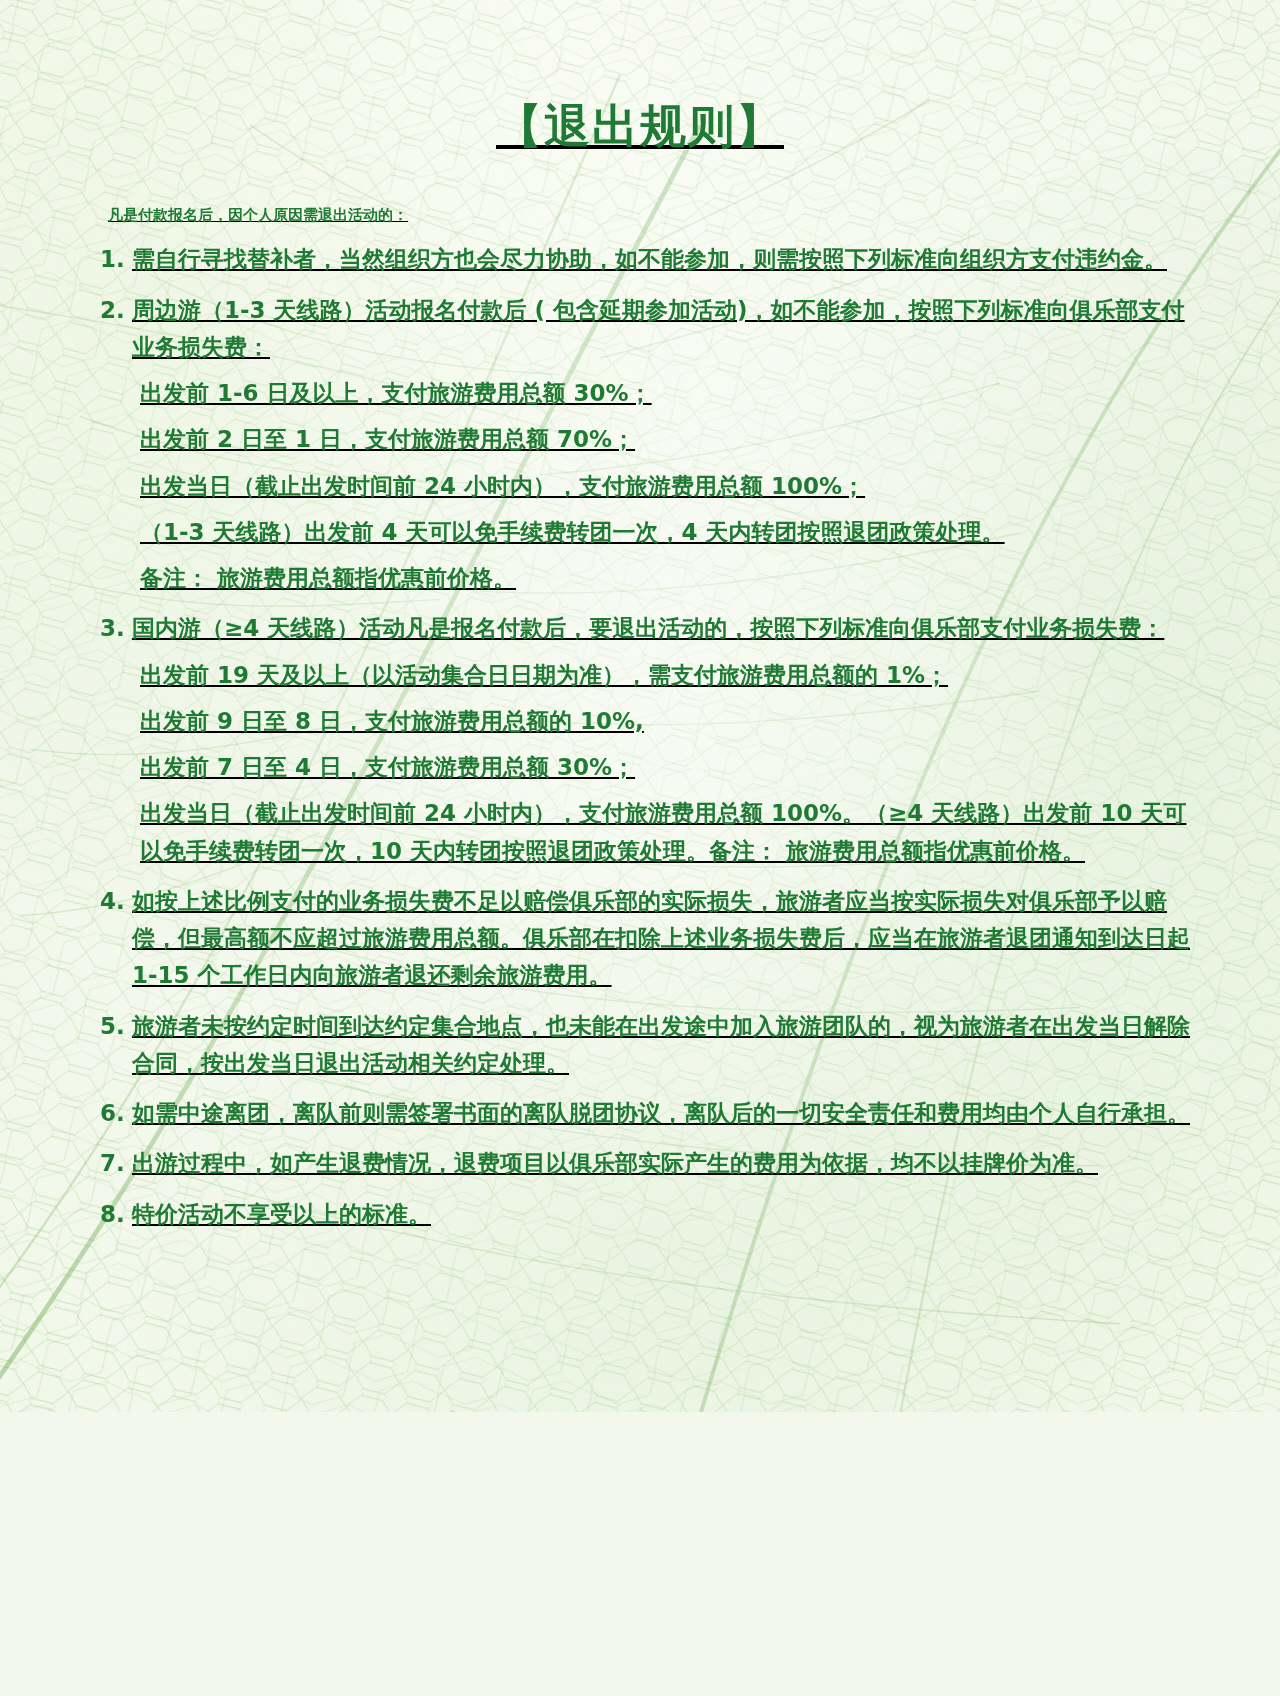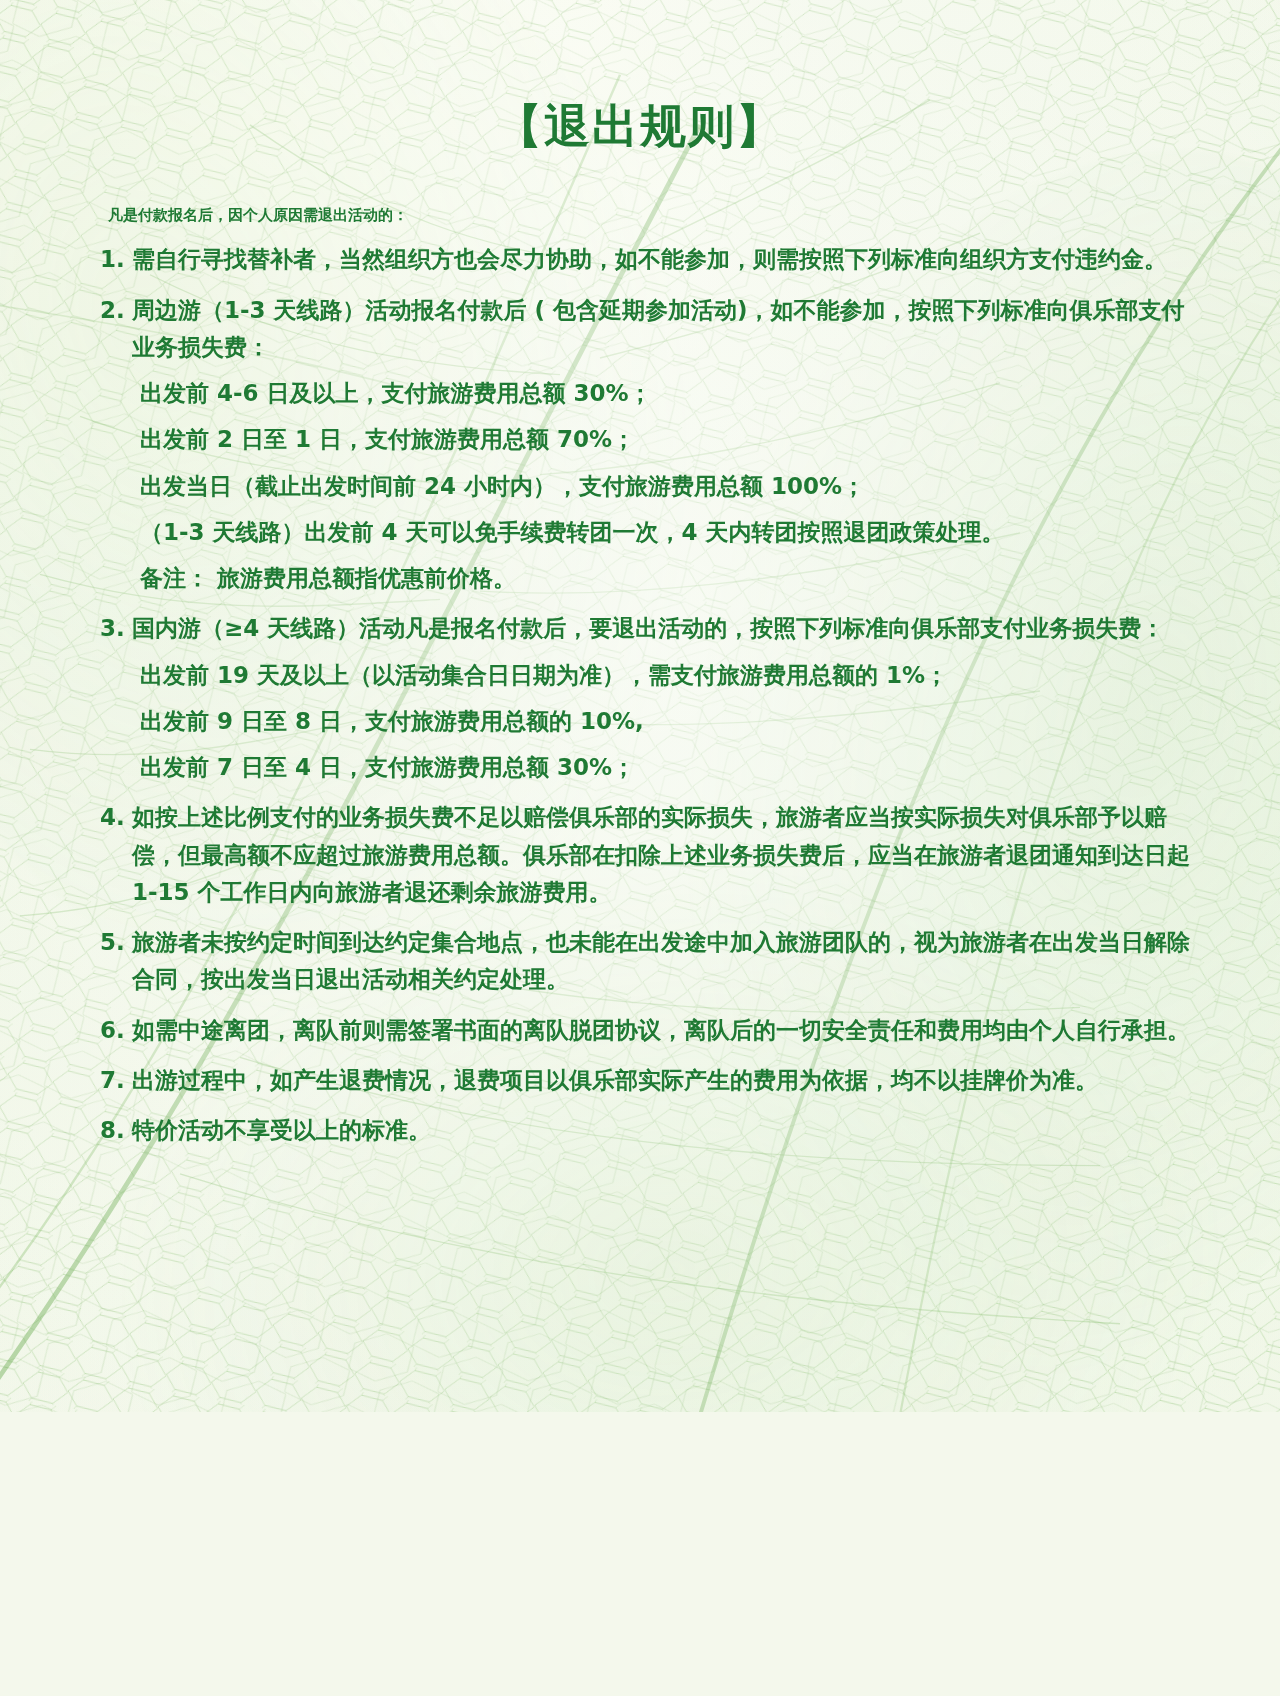--- a/index.html
+++ b/index.html
@@ -16,20 +16,21 @@
 
   .page {
     position: relative;
     width: 1280px;
     height: 1412px;
     background:
       radial-gradient(ellipse 900px 700px at 18% 12%, rgba(255,255,245,0.85) 0%, rgba(244,248,236,0.2) 70%),
       radial-gradient(ellipse 1000px 900px at 85% 80%, rgba(236,246,226,0.8) 0%, rgba(244,248,236,0.15) 75%),
       linear-gradient(160deg, #f7faf0 0%, #eef6e4 45%, #f2f8ea 100%);
     overflow: hidden;
+    text-decoration: underline;
   }
 
   
   .veins {
     position: absolute;
     inset: 0;
     pointer-events: none;
   }
   .veins svg { display: block; width: 100%; height: 100%; }
 
@@ -188,33 +189,34 @@
     <ol class="rules">
 
       <li class="rule">
         <span class="num">1.</span>
         <span class="rule-text">需自行寻找替补者，当然组织方也会尽力协助，如不能参加，则需按照下列标准向组织方支付违约金。</span>
       </li>
 
       <li class="rule">
         <span class="num">2.</span>
         <span class="rule-text">周边游（1-3 天线路）活动报名付款后 ( 包含延期参加活动)，如不能参加，按照下列标准向俱乐部支付业务损失费：</span>
-        <span class="sub">出发前 4-6 日及以上，支付旅游费用总额 30%；</span>
+        <span class="sub">出发前 1-6 日及以上，支付旅游费用总额 30%；</span>
         <span class="sub">出发前 2 日至 1 日，支付旅游费用总额 70%；</span>
         <span class="sub">出发当日（截止出发时间前 24 小时内），支付旅游费用总额 100%；</span>
         <span class="sub">（1-3 天线路）出发前 4 天可以免手续费转团一次，4 天内转团按照退团政策处理。</span>
         <span class="sub">备注： 旅游费用总额指优惠前价格。</span>
       </li>
 
       <li class="rule">
         <span class="num">3.</span>
         <span class="rule-text">国内游（≥4 天线路）活动凡是报名付款后，要退出活动的，按照下列标准向俱乐部支付业务损失费：</span>
         <span class="sub">出发前 19 天及以上（以活动集合日日期为准），需支付旅游费用总额的 1%；</span>
         <span class="sub">出发前 9 日至 8 日，支付旅游费用总额的 10%,</span>
         <span class="sub">出发前 7 日至 4 日，支付旅游费用总额 30%；</span>
+        <span class="sub">出发当日（截止出发时间前 24 小时内），支付旅游费用总额 100%。（≥4 天线路）出发前 10 天可以免手续费转团一次，10 天内转团按照退团政策处理。备注： 旅游费用总额指优惠前价格。</span>
       </li>
 
       <li class="rule">
         <span class="num">4.</span>
         <span class="rule-text">如按上述比例支付的业务损失费不足以赔偿俱乐部的实际损失，旅游者应当按实际损失对俱乐部予以赔偿，但最高额不应超过旅游费用总额。俱乐部在扣除上述业务损失费后，应当在旅游者退团通知到达日起 1-15 个工作日内向旅游者退还剩余旅游费用。</span>
       </li>
 
       <li class="rule">
         <span class="num">5.</span>
         <span class="rule-text">旅游者未按约定时间到达约定集合地点，也未能在出发途中加入旅游团队的，视为旅游者在出发当日解除合同，按出发当日退出活动相关约定处理。</span>

